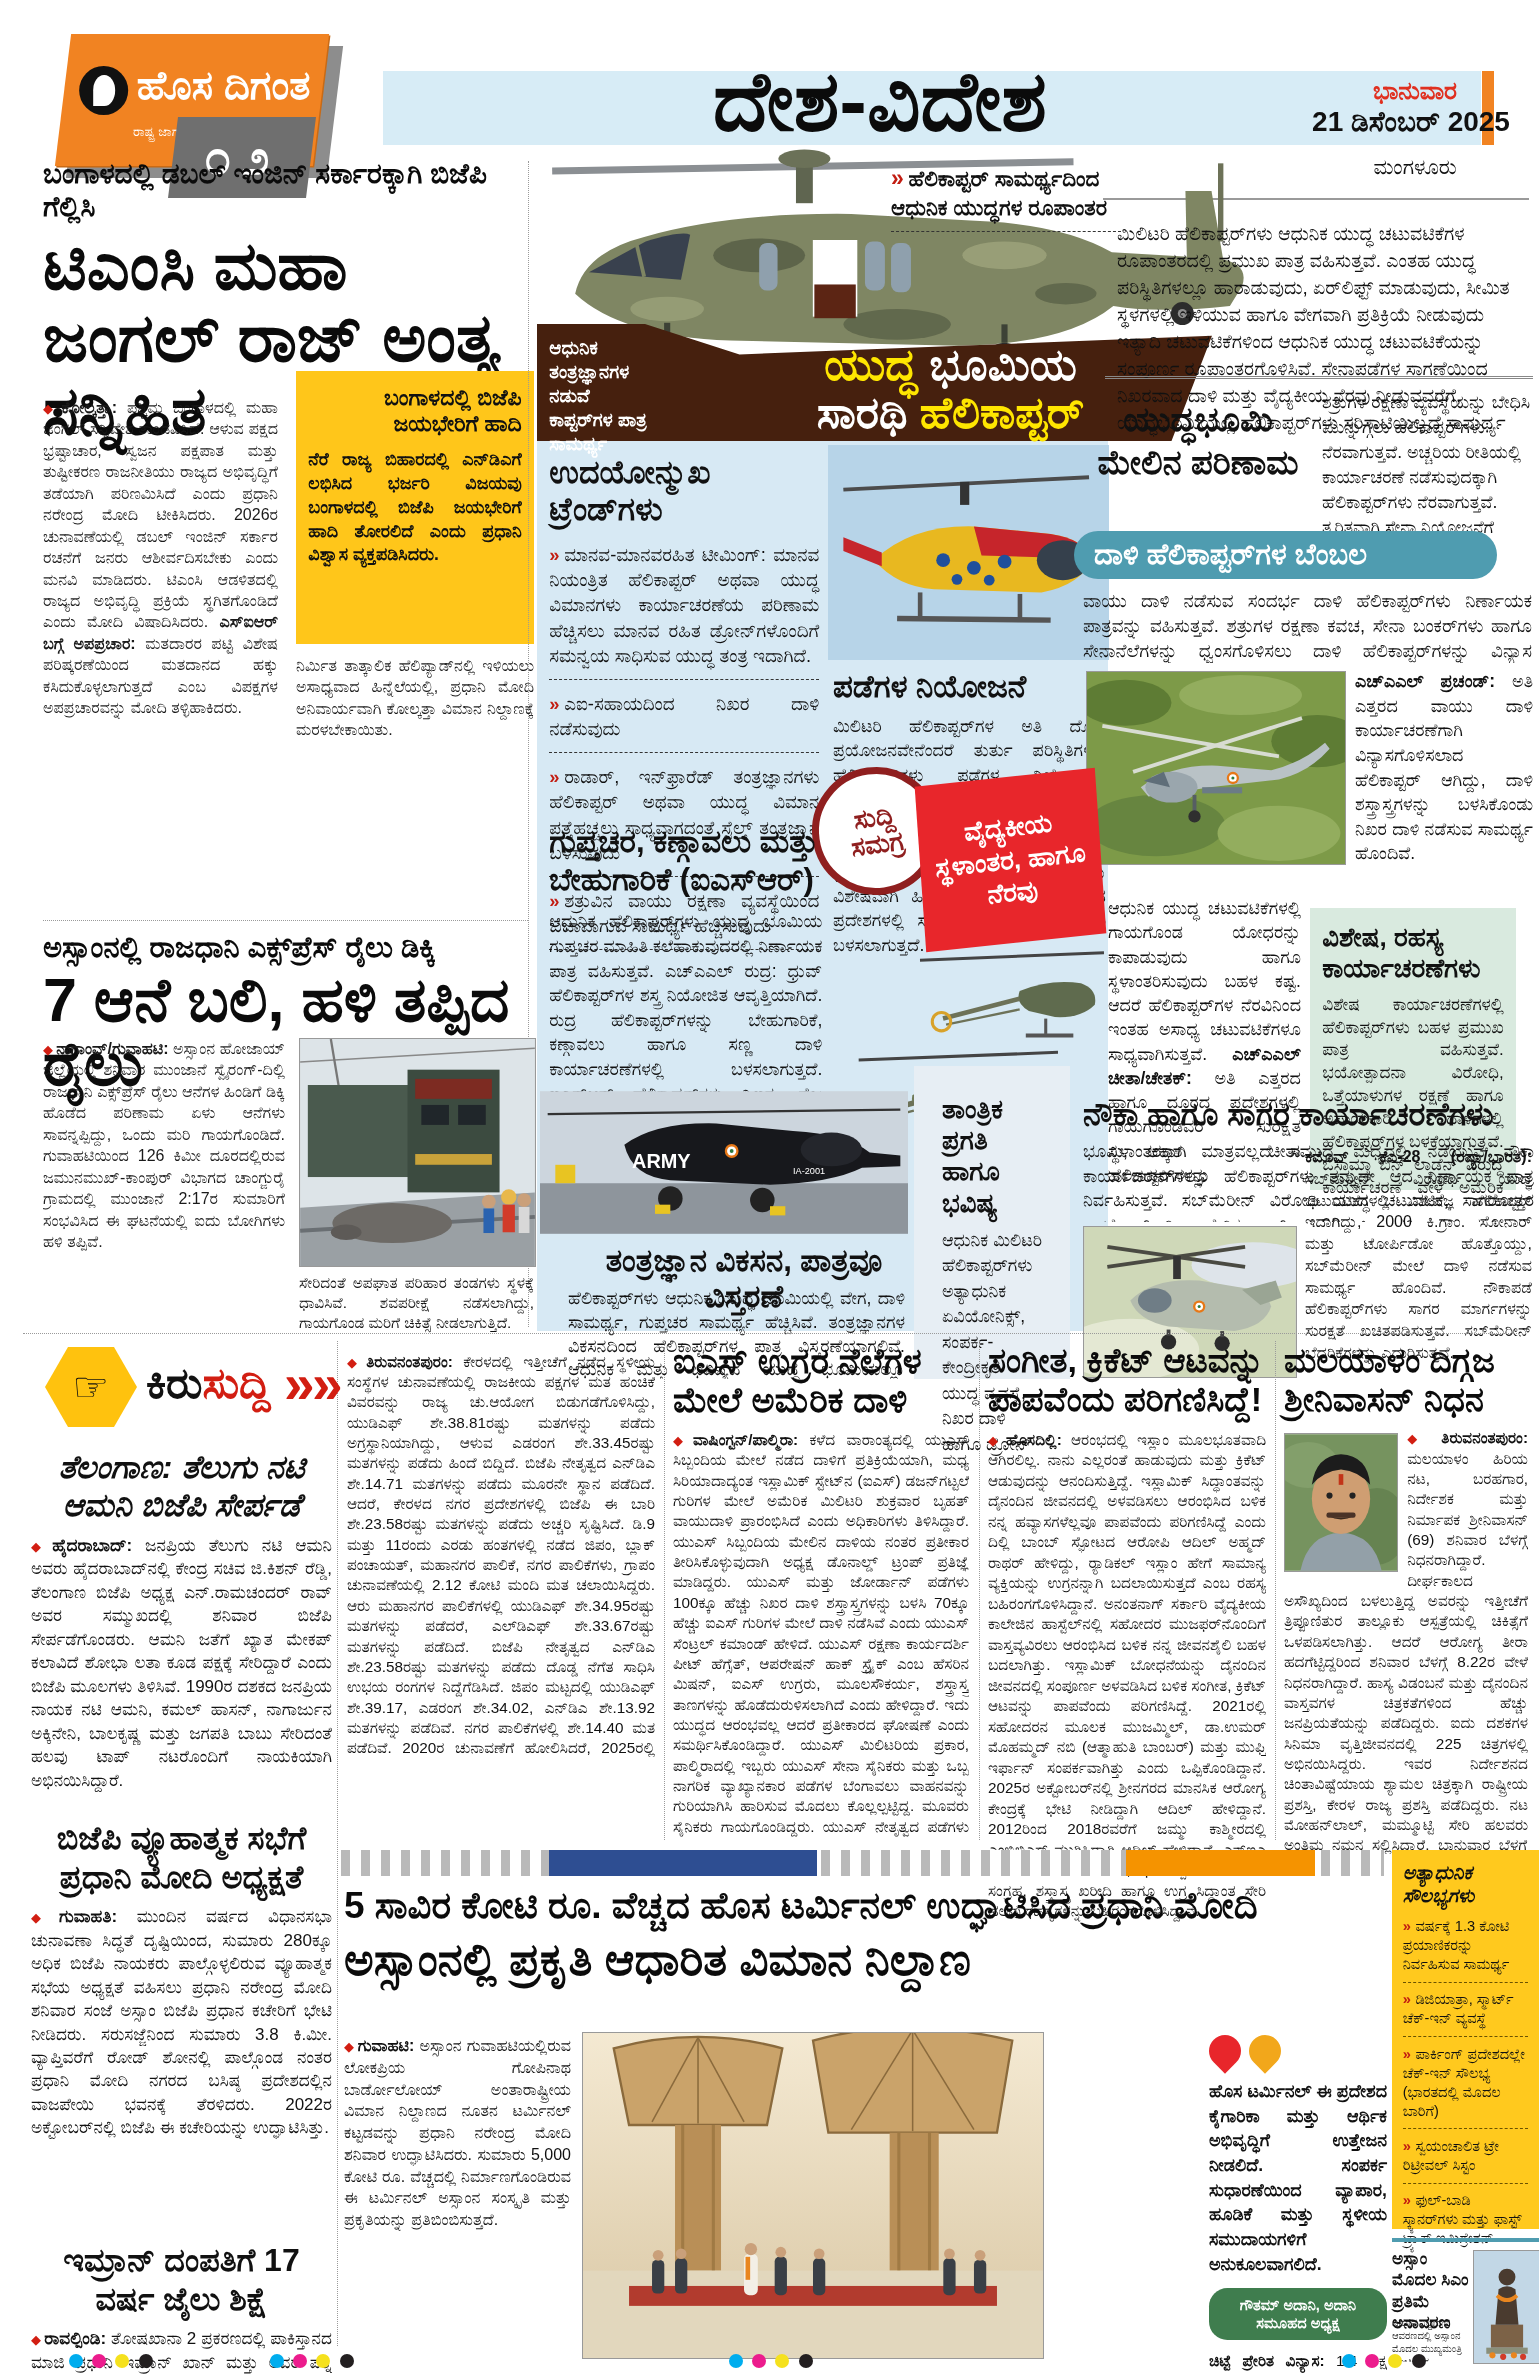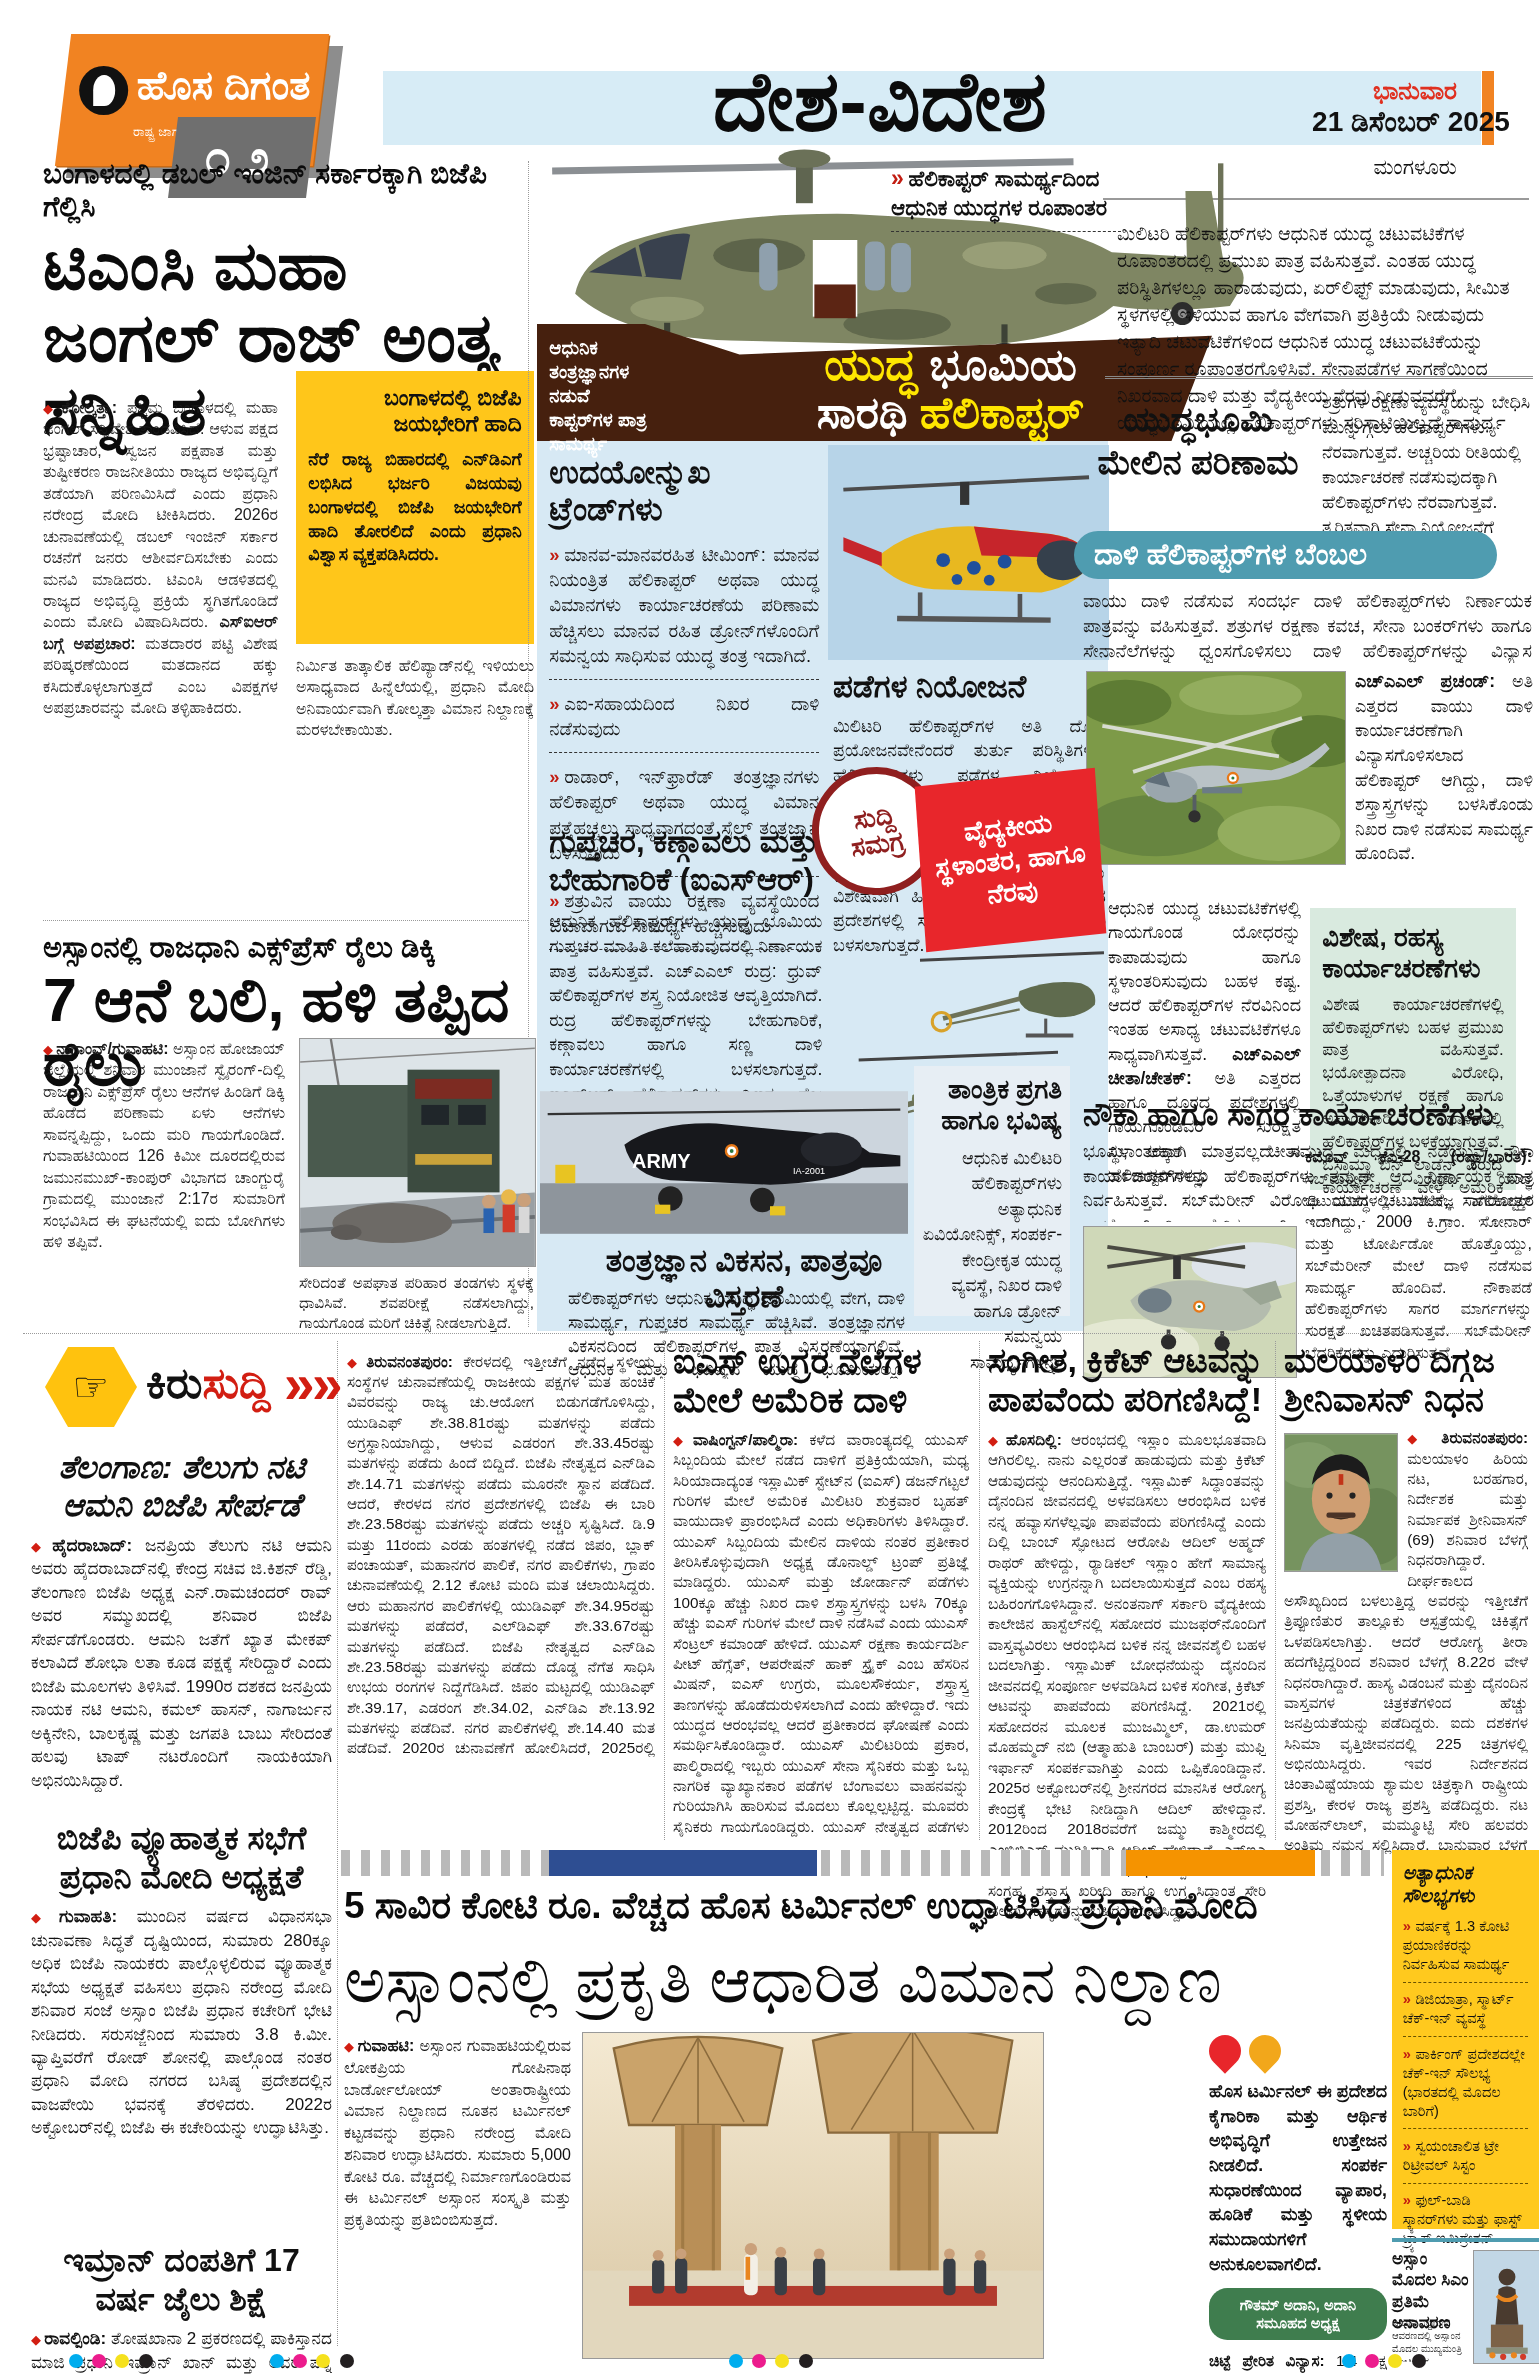--- a/index.html
+++ b/index.html
@@ -299,21 +299,21 @@
         <circle cx="250" cy="78" r="6" fill="#fff"></circle>
         <circle cx="250" cy="78" r="2.5" fill="#2c7a3f"></circle>
       <rect x="20" y="96" width="26" height="24" fill="#e8c422"></rect>
       <text x="120" y="100" font-size="26" fill="#ffffff" font-weight="bold">ARMY</text>
       <text x="330" y="108" font-size="12" fill="#ffffff">IA-2001</text>
     </svg>
 
     <div class="abs b" style="left:46px;top:1172px;width:322px;font-size:31px;text-align:center;">ತಂತ್ರಜ್ಞಾನ ವಿಕಸನ, ಪಾತ್ರವೂ ವಿಸ್ತರಣೆ</div>
     <div class="abs clip j" style="left:31px;top:1216px;width:337px;height:92px;font-size:17.6px;line-height:1.35;">ಹೆಲಿಕಾಪ್ಟರ್‌ಗಳು ಆಧುನಿಕ ಯುದ್ಧ ಭೂಮಿಯಲ್ಲಿ ವೇಗ, ದಾಳಿ ಸಾಮರ್ಥ್ಯ, ಗುಪ್ತಚರ ಸಾಮರ್ಥ್ಯ ಹೆಚ್ಚಿಸಿವೆ. ತಂತ್ರಜ್ಞಾನಗಳ ವಿಕಸನದಿಂದ ಹೆಲಿಕಾಪ್ಟರ್‌ಗಳ ಪಾತ್ರ ವಿಸ್ತರಣೆಯಾಗಲಿವೆ. ಆಧುನಿಕ ಮತ್ತು ಭವಿಷ್ಯದ ಯುದ್ಧ ಭೂಮಿಯಲ್ಲೂ ಹೆಲಿಕಾಪ್ಟರ್‌ಗಳು ನಿರ್ಣಾಯಕ ಪಾತ್ರ ವಹಿಸಲಿವೆ.</div>
 
-    <div class="abs" style="left:377px;top:995px;width:156px;height:250px;background:#e7eef4;padding:8px;box-sizing:border-box;text-align:right;">
+    <div class="abs" style="left:377px;top:995px;width:156px;height:313px;background:#e7eef4;padding:28px;box-sizing:border-box;text-align:left;">
       <div class="b" style="font-size:26px;line-height:1.2;">ತಾಂತ್ರಿಕ ಪ್ರಗತಿ ಹಾಗೂ ಭವಿಷ್ಯ</div>
       <div class="clip" style="margin-top:9.2px;height:230px;font-size:17.6px;line-height:1.45;">ಆಧುನಿಕ ಮಿಲಿಟರಿ ಹೆಲಿಕಾಪ್ಟರ್‌ಗಳು ಅತ್ಯಾಧುನಿಕ ಏವಿಯೋನಿಕ್ಸ್, ಸಂಪರ್ಕ-ಕೇಂದ್ರೀಕೃತ ಯುದ್ಧ ವ್ಯವಸ್ಥೆ, ನಿಖರ ದಾಳಿ ಹಾಗೂ ಡ್ರೋನ್ ಸಮನ್ವಯ ಸಾಮರ್ಥ್ಯಗಳನ್ನು ಹೊಂದಿರುತ್ತವೆ.</div>
     </div>
 
     <div class="abs b" style="left:546px;top:1025px;width:452px;font-size:32px;">ನೌಕಾ ಹಾಗೂ ಸಾಗರ ಕಾರ್ಯಾಚರಣೆಗಳು</div>
     <div class="abs clip j" style="left:546px;top:1068px;width:451px;height:83px;font-size:17.6px;line-height:1.4;">ಭೂಮಿ, ಆಕಾಶ ಮಾತ್ರವಲ್ಲದೆ ಸಮುದ್ರ ಮಧ್ಯದಲ್ಲಿ ನಡೆಯುವ ನೌಕಾ ಕಾರ್ಯಾಚರಣೆಗಳಲ್ಲೂ ಹೆಲಿಕಾಪ್ಟರ್‌ಗಳು ತಮ್ಮದೇ ಆದ ನಿರ್ಣಾಯಕ ಪಾತ್ರ ನಿರ್ವಹಿಸುತ್ತವೆ. ಸಬ್‌ಮೆರೀನ್ ವಿರೋಧಿ ಯುದ್ಧ ಚಟುವಟಿಕೆ, ಸಾಗರೋತ್ತರ ಪ್ಯಾಟ್ರೋಲ್‌ಗಾಗಿ ಅಮೆರಿಕ ಎಸ್‌ಎಚ್-60 ಸೀಹಾವ್ಕ್ ಹೆಲಿಕಾಪ್ಟರ್‌ಗಳನ್ನು ಬಳಸುತ್ತದೆ.</div>
     <svg class="abs photo" style="left:546px;top:1155px;" width="212" height="150" viewBox="0 0 276 196">
       <rect width="276" height="196" fill="#cfd8b8"></rect>
       <ellipse cx="60" cy="160" rx="90" ry="40" fill="#e9ecda" opacity="0.8"></ellipse>
       <ellipse cx="220" cy="50" rx="80" ry="30" fill="#dfe6f0" opacity="0.9"></ellipse>
@@ -414,21 +414,21 @@
       <span>ಮಲಯಾಳಂ ಹಿರಿಯ ನಟ, ಬರಹಗಾರ, ನಿರ್ದೇಶಕ ಮತ್ತು ನಿರ್ಮಾಪಕ ಶ್ರೀನಿವಾಸನ್ (69) ಶನಿವಾರ ಬೆಳಗ್ಗೆ ನಿಧನರಾಗಿದ್ದಾರೆ. ದೀರ್ಘಕಾಲದ ಅಸೌಖ್ಯದಿಂದ ಬಳಲುತ್ತಿದ್ದ ಅವರನ್ನು ಇತ್ತೀಚೆಗೆ ತ್ರಿಪ್ಪೂಣಿತುರ ತಾಲ್ಲೂಕು ಆಸ್ಪತ್ರೆಯಲ್ಲಿ ಚಿಕಿತ್ಸೆಗೆ ಒಳಪಡಿಸಲಾಗಿತ್ತು. ಆದರೆ ಆರೋಗ್ಯ ತೀರಾ ಹದಗೆಟ್ಟಿದ್ದರಿಂದ ಶನಿವಾರ ಬೆಳಗ್ಗೆ 8.22ರ ವೇಳೆ ನಿಧನರಾಗಿದ್ದಾರೆ. ಹಾಸ್ಯ ವಿಡಂಬನೆ ಮತ್ತು ದೈನಂದಿನ ವಾಸ್ತವಗಳ ಚಿತ್ರಕತೆಗಳಿಂದ ಹೆಚ್ಚು ಜನಪ್ರಿಯತೆಯನ್ನು ಪಡೆದಿದ್ದರು. ಐದು ದಶಕಗಳ ಸಿನಿಮಾ ವೃತ್ತಿಜೀವನದಲ್ಲಿ 225 ಚಿತ್ರಗಳಲ್ಲಿ ಅಭಿನಯಿಸಿದ್ದರು. ಇವರ ನಿರ್ದೇಶನದ ಚಿಂತಾವಿಷ್ಟೆಯಾಯ ಶ್ಯಾಮಲ ಚಿತ್ರಕ್ಕಾಗಿ ರಾಷ್ಟ್ರೀಯ ಪ್ರಶಸ್ತಿ, ಕೇರಳ ರಾಜ್ಯ ಪ್ರಶಸ್ತಿ ಪಡೆದಿದ್ದರು. ನಟ ಮೋಹನ್‌ಲಾಲ್, ಮಮ್ಮೂಟ್ಟಿ ಸೇರಿ ಹಲವರು ಅಂತಿಮ ನಮನ ಸಲ್ಲಿಸಿದ್ದಾರೆ. ಭಾನುವಾರ ಬೆಳಗ್ಗೆ 10 ಗಂಟೆಗೆ ಎರ್ಣಾಕುಳಂನ ಕಂದನಾಡ್‌ನಲ್ಲಿ ಅಂತ್ಯಕ್ರಿಯೆ ನಡೆಯಲಿದೆ. ಪತ್ನಿ ವಿಮಲ, ಪುತ್ರರಾದ ವಿನೀತ್, ಧ್ಯಾನ್ ಸೇರಿ ಕುಟುಂಬ ಸದಸ್ಯರನ್ನು ಅಗಲಿದ್ದಾರೆ.</span>
     </div>
   </div>
 
   <div class="abs tickbar" style="left:341px;top:1850px;width:1043px;height:26px;"></div>
   <div class="abs" style="left:549px;top:1850px;width:268px;height:26px;background:#2e4e92;"></div>
   <div class="abs" style="left:1126px;top:1850px;width:189px;height:26px;background:#f59300;"></div>
 
   <div class="abs" style="left:344px;top:1885px;width:1043px;height:475px;">
     <div class="kicker" style="font-size:37px;">5 ಸಾವಿರ ಕೋಟಿ ರೂ. ವೆಚ್ಚದ ಹೊಸ ಟರ್ಮಿನಲ್ ಉದ್ಘಾಟಿಸಿದ ಪ್ರಧಾನಿ ಮೋದಿ</div>
-    <div class="headline" style="margin-top:20px;font-size:63px;line-height:1.05;font-weight:400;">ಅಸ್ಸಾಂನಲ್ಲಿ ಪ್ರಕೃತಿ ಆಧಾರಿತ ವಿಮಾನ ನಿಲ್ದಾಣ</div>
+    <div class="headline" style="margin-top:9px;font-size:45px;line-height:1.05;font-weight:700;">ಅಸ್ಸಾಂನಲ್ಲಿ ಪ್ರಕೃತಿ ಆಧಾರಿತ ವಿಮಾನ ನಿಲ್ದಾಣ</div>
     <div class="abs clip j" style="left:0;top:150px;width:227px;height:322px;font-size:16px;line-height:1.36;">
       <span class="dm">◆</span><span class="dateline">ಗುವಾಹಟಿ:</span>
       <span>ಅಸ್ಸಾಂನ ಗುವಾಹಟಿಯಲ್ಲಿರುವ ಲೋಕಪ್ರಿಯ ಗೋಪಿನಾಥ ಬಾರ್ಡೋಲೋಯ್ ಅಂತಾರಾಷ್ಟ್ರೀಯ ವಿಮಾನ ನಿಲ್ದಾಣದ ನೂತನ ಟರ್ಮಿನಲ್ ಕಟ್ಟಡವನ್ನು ಪ್ರಧಾನಿ ನರೇಂದ್ರ ಮೋದಿ ಶನಿವಾರ ಉದ್ಘಾಟಿಸಿದರು. ಸುಮಾರು 5,000 ಕೋಟಿ ರೂ. ವೆಚ್ಚದಲ್ಲಿ ನಿರ್ಮಾಣಗೊಂಡಿರುವ ಈ ಟರ್ಮಿನಲ್ ಅಸ್ಸಾಂನ ಸಂಸ್ಕೃತಿ ಮತ್ತು ಪ್ರಕೃತಿಯನ್ನು ಪ್ರತಿಬಿಂಬಿಸುತ್ತದೆ.</span>
     </div>
     <svg class="abs photo" style="left:238px;top:147px;" width="460" height="325" viewBox="0 0 600 424">
       <defs>
         <linearGradient id="ag" x1="0" y1="0" x2="0" y2="1">
           <stop offset="0" stop-color="#f4e9d2"></stop>
             <stop offset="1" stop-color="#d9c7a4"></stop>
         </linearGradient>

